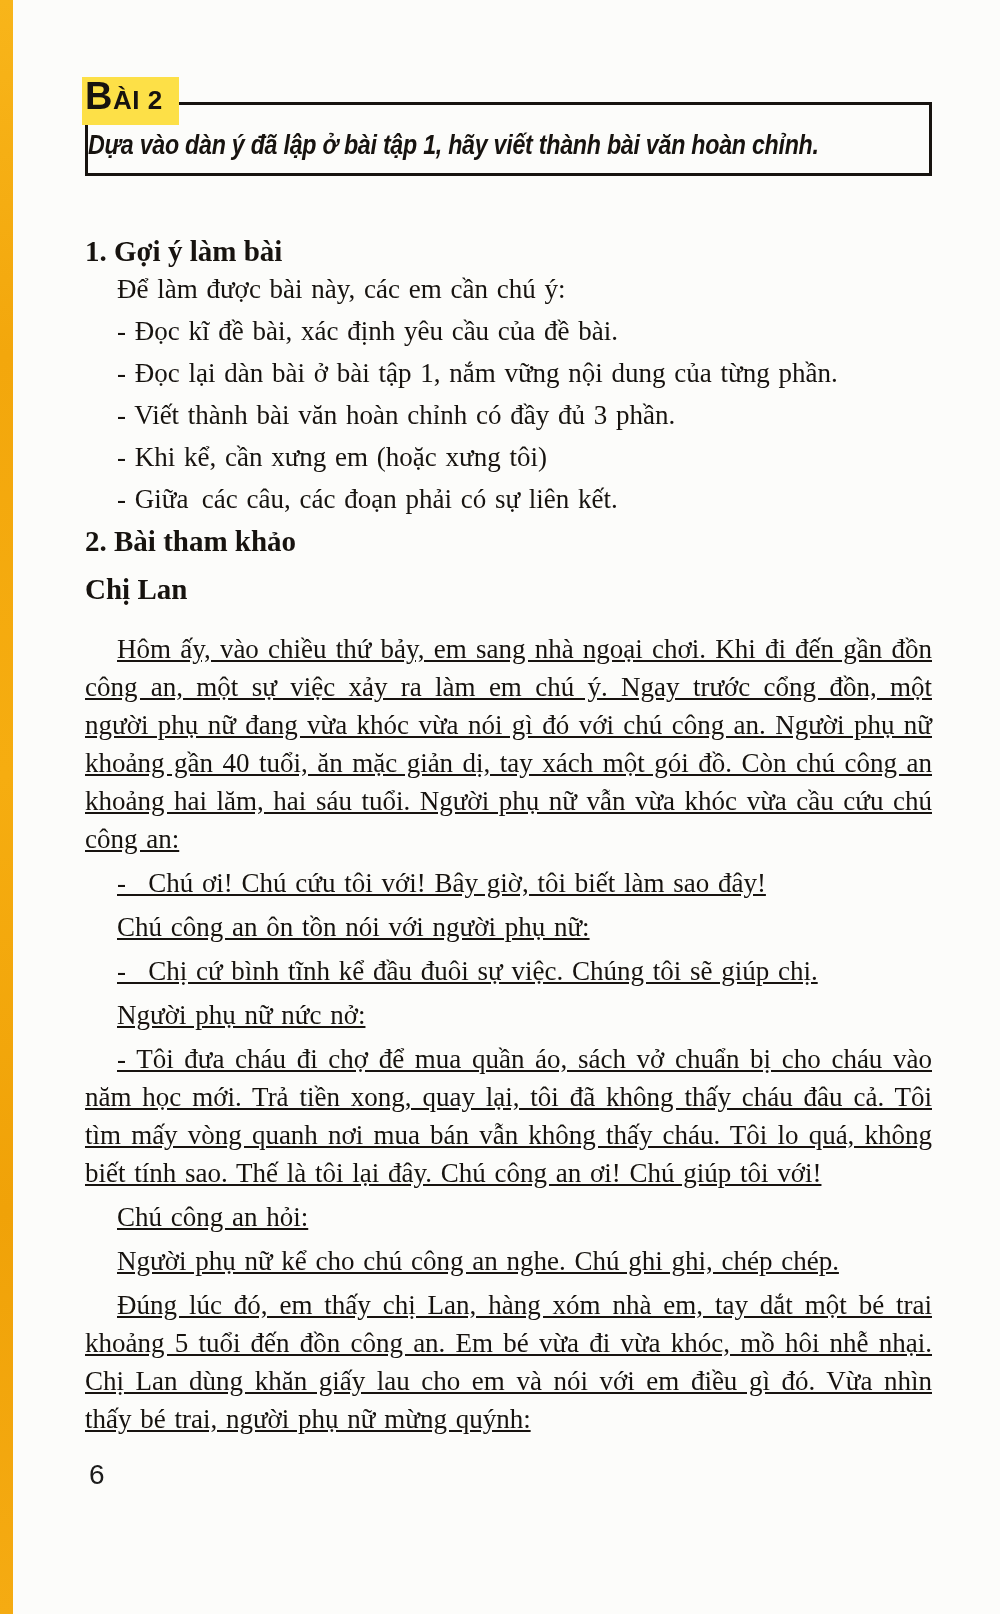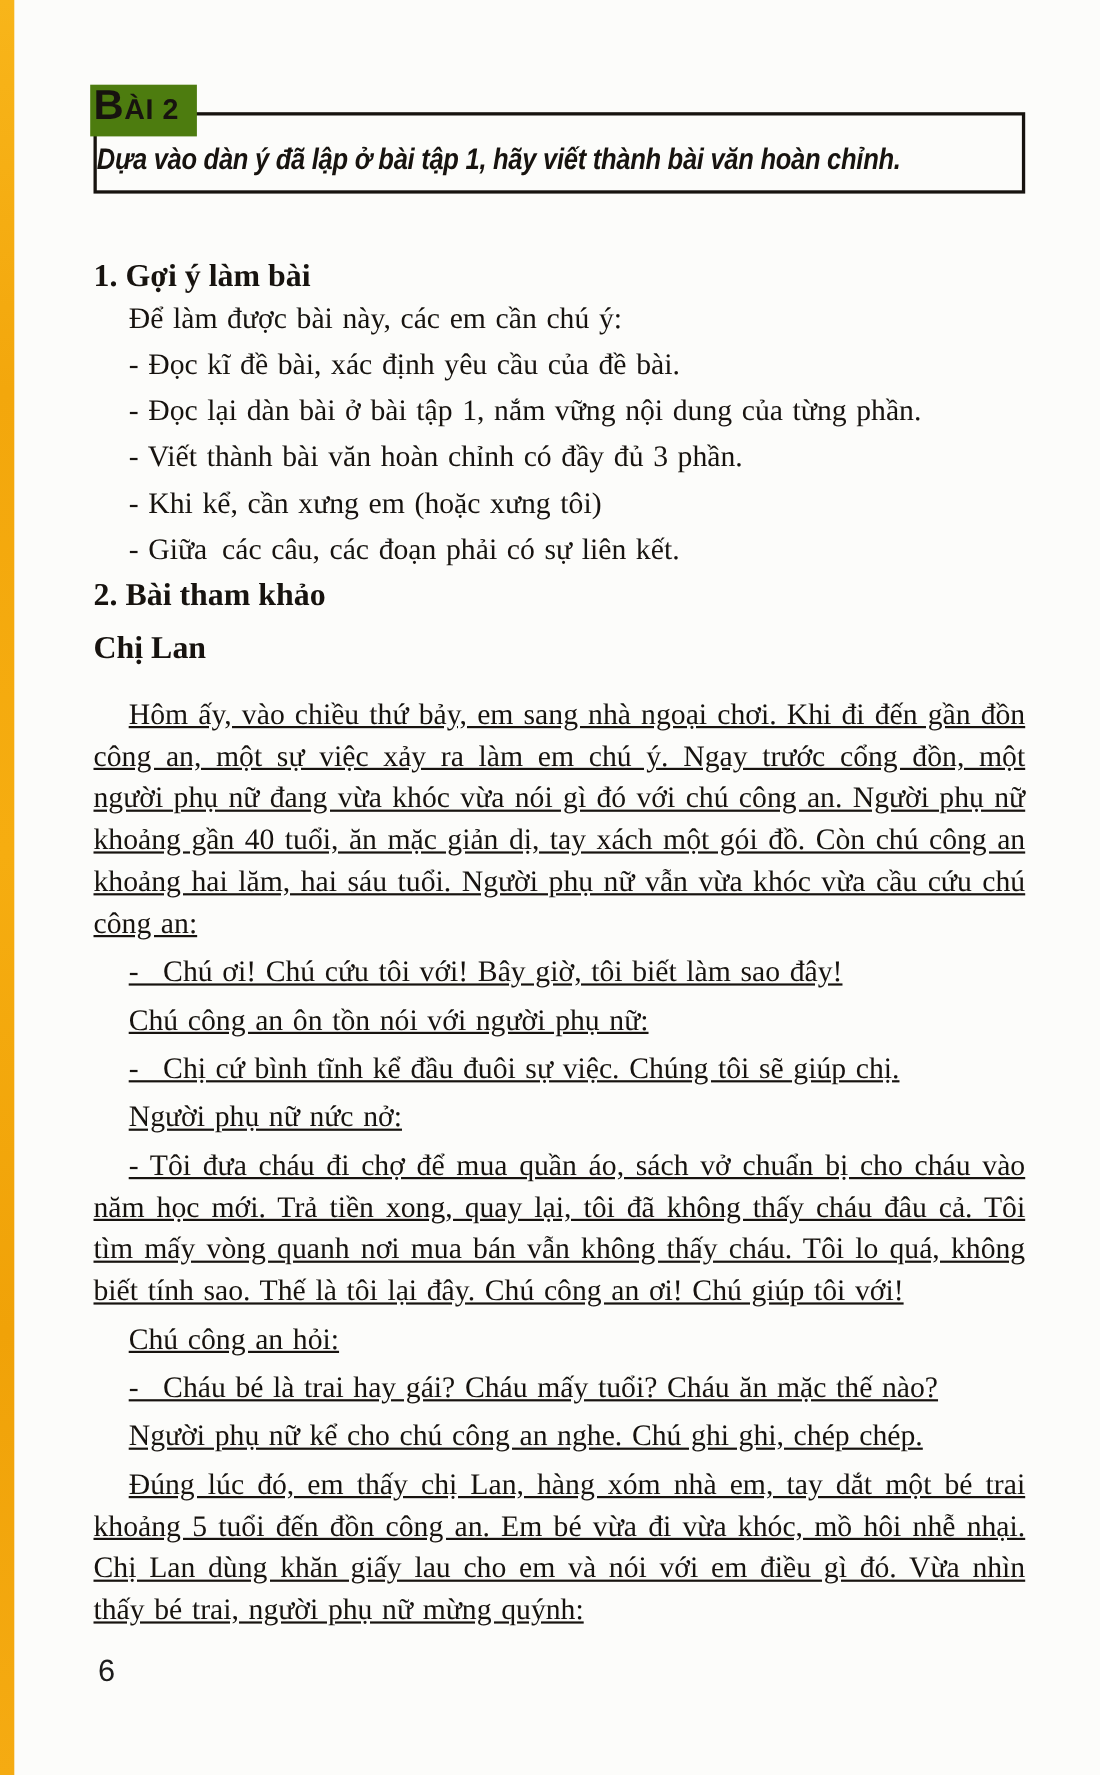--- a/index.html
+++ b/index.html
@@ -34,21 +34,21 @@
     font-weight:700;font-style:italic;
     font-size:27px;line-height:30px;
     letter-spacing:-0.3px;
     white-space:nowrap;
     display:inline-block;
     transform:scaleX(0.86);
     transform-origin:0 50%;
   }
   .lesson-label{
     position:absolute;top:-8px;left:-3px;
-    background:#4d7c0f;
+    background:#fde047;
     padding:0 16px 6px 3px;
     font-family:"Liberation Sans","DejaVu Sans",sans-serif;
     font-weight:700;
     font-size:26px;line-height:38px;
     letter-spacing:0.5px;
   }
   .lesson-label::first-letter{font-size:38px;}
 
   
   .section-heading{
@@ -114,21 +114,20 @@
       <h2 class="section-heading second">2. Bài tham khảo</h2>
       <h3 class="story-title">Chị Lan</h3>
 
       <p class="para lead">Hôm ấy, vào chiều thứ bảy, em sang nhà ngoại chơi. Khi đi đến gần đồn công an, một sự việc xảy ra làm em chú ý. Ngay trước cổng đồn, một người phụ nữ đang vừa khóc vừa nói gì đó với chú công an. Người phụ nữ khoảng gần 40 tuổi, ăn mặc giản dị, tay xách một gói đồ. Còn chú công an khoảng hai lăm, hai sáu tuổi. Người phụ nữ vẫn vừa khóc vừa cầu cứu chú công an:</p>
       <p class="para">-  Chú ơi! Chú cứu tôi với! Bây giờ, tôi biết làm sao đây!</p>
       <p class="para">Chú công an ôn tồn nói với người phụ nữ:</p>
       <p class="para">-  Chị cứ bình tĩnh kể đầu đuôi sự việc. Chúng tôi sẽ giúp chị.</p>
       <p class="para">Người phụ nữ nức nở:</p>
       <p class="para">- Tôi đưa cháu đi chợ để mua quần áo, sách vở chuẩn bị cho cháu vào năm học mới. Trả tiền xong, quay lại, tôi đã không thấy cháu đâu cả. Tôi tìm mấy vòng quanh nơi mua bán vẫn không thấy cháu. Tôi lo quá, không biết tính sao. Thế là tôi lại đây. Chú công an ơi! Chú giúp tôi với!</p>
       <p class="para">Chú công an hỏi:</p>
-      <p class="para">-  Cháu bé là trai hay gái? Cháu mấy tuổi? Cháu ăn mặc thế nào?</p>
       <p class="para">Người phụ nữ kể cho chú công an nghe. Chú ghi ghi, chép chép.</p>
       <p class="para">Đúng lúc đó, em thấy chị Lan, hàng xóm nhà em, tay dắt một bé trai khoảng 5 tuổi đến đồn công an. Em bé vừa đi vừa khóc, mồ hôi nhễ nhại. Chị Lan dùng khăn giấy lau cho em và nói với em điều gì đó. Vừa nhìn thấy bé trai, người phụ nữ mừng quýnh:</p>
     </section>
 
     <div class="page-number">6</div>
 
   </div>
 </div>
 
 </body></html>

